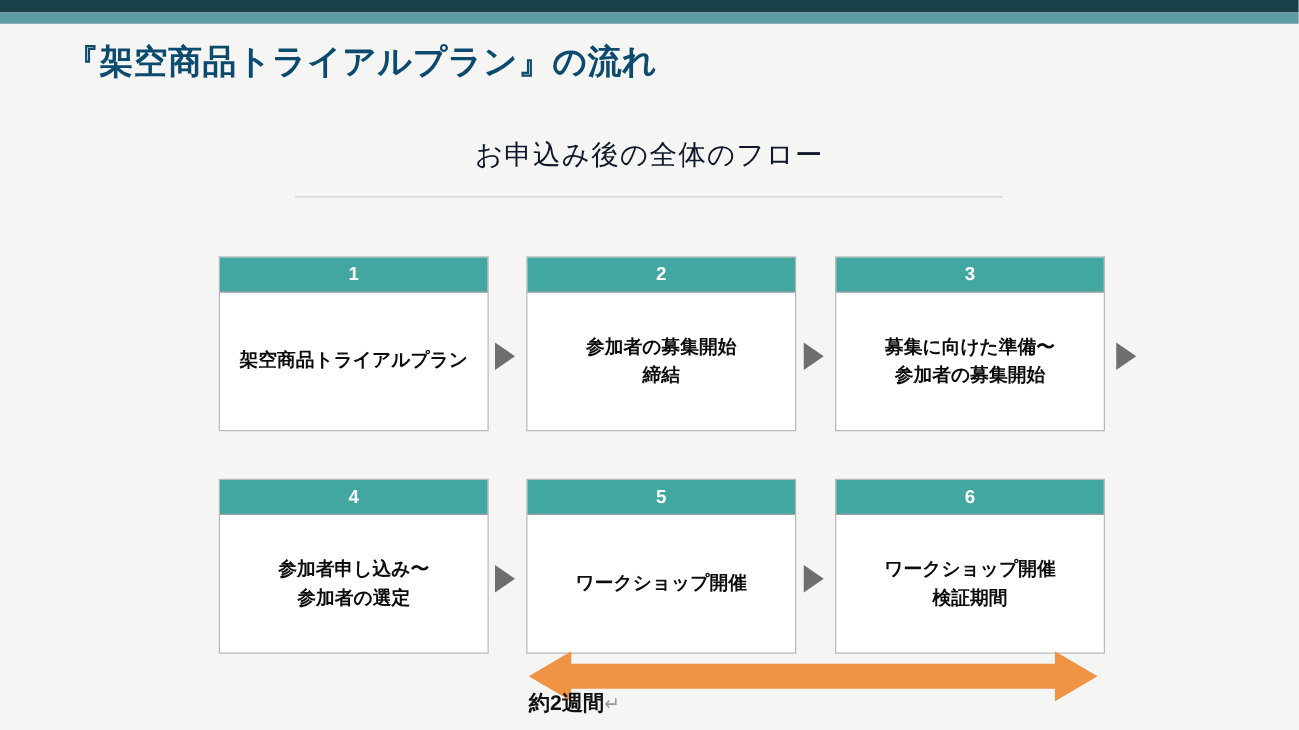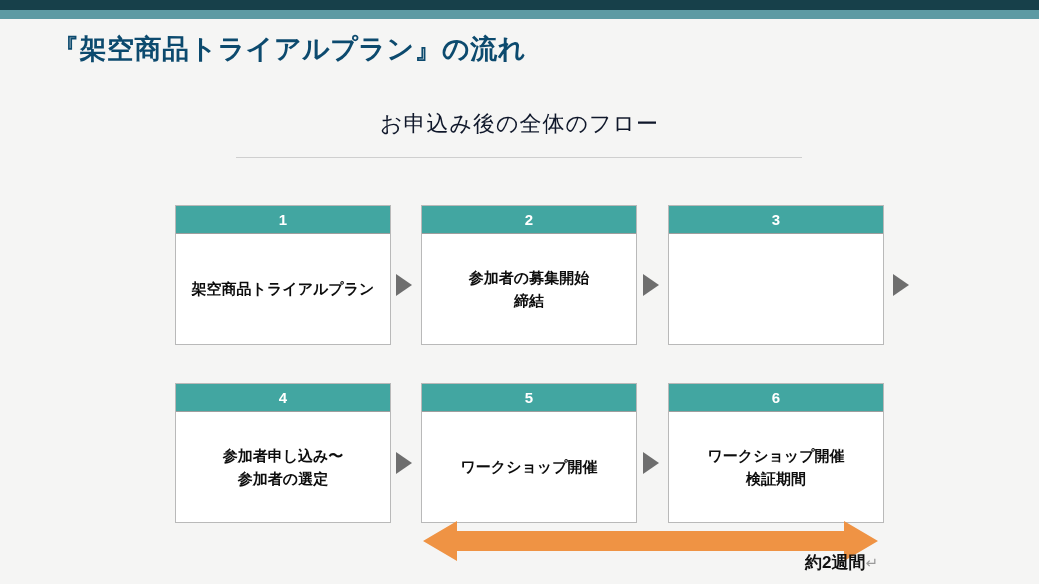--- a/index.html
+++ b/index.html
@@ -126,21 +126,21 @@
     width: 455px;
     height: 44px;
   }
   .dbl-arrow svg { display: block; }
 
   .duration-label {
     position: absolute;
     left: 423px;
     top: 551px;
     width: 455px;
-    text-align: right;
+    text-align: left;
     font-size: 17px;
     font-weight: bold;
     color: #111111;
     white-space: nowrap;
   }
   .duration-label .pilcrow {
     color: #9a9a9a;
     font-weight: normal;
     font-size: 15px;
   }
@@ -159,20 +159,22 @@
   <div class="box-head">1</div>
   <div class="box-body">架空商品トライアルプラン</div>
 </div>
 <div class="flow-box row1 col2">
   <div class="box-head">2</div>
   <div class="box-body">参加者の募集開始
 締結</div>
 </div>
 <div class="flow-box row1 col3">
   <div class="box-head">3</div>
+  <div class="box-body">募集に向けた準備〜
+参加者の募集開始</div>
 </div>
 
 <div class="flow-box row2 col1">
   <div class="box-head">4</div>
   <div class="box-body">参加者申し込み〜
 参加者の選定</div>
 </div>
 <div class="flow-box row2 col2">
   <div class="box-head">5</div>
   <div class="box-body">ワークショップ開催</div>

